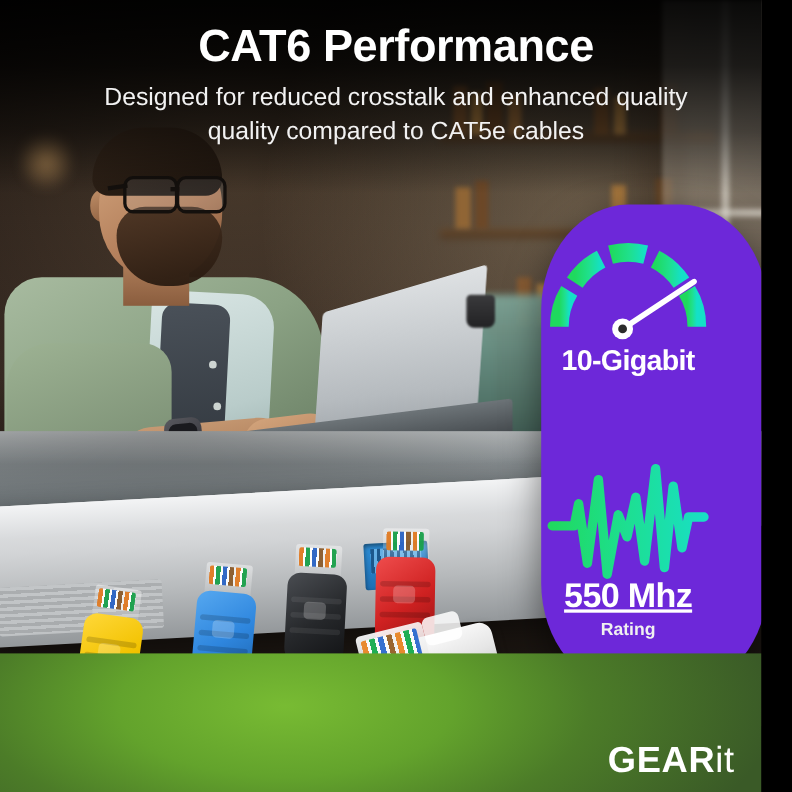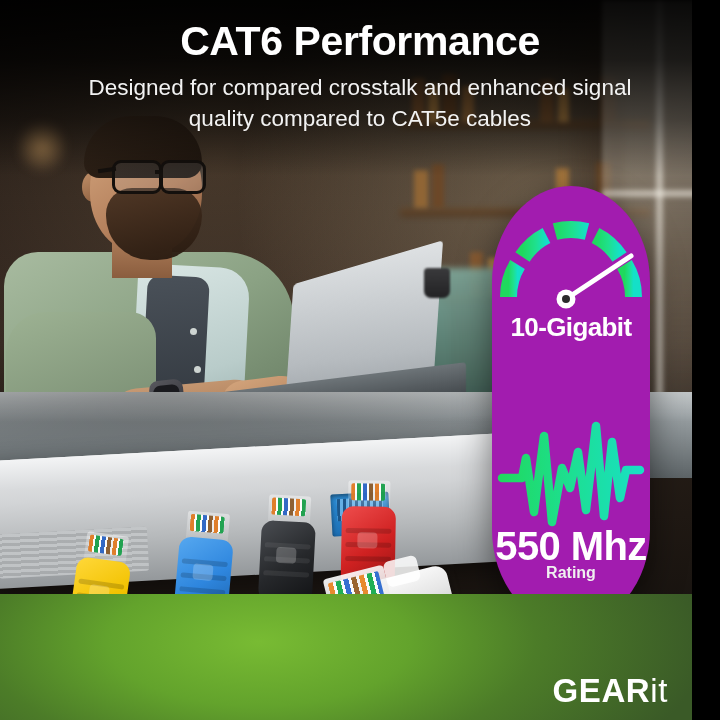--- a/index.html
+++ b/index.html
@@ -123,27 +123,27 @@
 
   
   .topFade{position:absolute;left:0;top:0;width:720px;height:176px;
     background:linear-gradient(180deg,rgba(0,0,0,.93) 0%,rgba(0,0,0,.80) 34%,rgba(0,0,0,.48) 68%,rgba(0,0,0,0) 100%);}
   .headline{position:absolute;left:0;top:18px;width:720px;text-align:center;color:#fff;
     font-size:41px;font-weight:bold;letter-spacing:-.4px;}
   .subtext{position:absolute;left:60px;top:72px;width:600px;text-align:center;color:#f2f2f2;
     font-size:22.5px;line-height:31px;}
 
   
-  .panel{position:absolute;left:492px;top:186px;width:158px;height:440px;background:#a21caf;
-    border-radius:79px/96px;box-shadow:0 12px 34px rgba(0,0,0,.5);}
+  .panel{position:absolute;left:492px;top:186px;width:158px;height:440px;background:#6d28d9;
+    border-radius:79px/96px;box-shadow:0 12px 34px rgba(0,0,0,.5);padding-left:48px;}
   .bTitle{position:absolute;left:0;width:158px;text-align:center;color:#fff;font-weight:bold;}
   .bSub{position:absolute;left:0;width:158px;text-align:center;color:#f0f0f0;font-weight:bold;}
   .t1{top:126px;font-size:26px;letter-spacing:-.6px;}
   .s1{top:158px;font-size:13px;}
-  .t2{top:338px;font-size:40px;letter-spacing:-.6px;}
+  .t2{top:338px;font-size:31px;letter-spacing:-.6px;text-decoration:underline;}
   .s2{top:378px;font-size:16px;}
 
   
   .footer{position:absolute;left:0;top:594px;width:720px;height:126px;
     background:radial-gradient(ellipse 62% 150% at 36% 38%, #78bb33 0%, #63a32c 34%, #4c7c28 62%, #3a5a27 100%);}
   .logo{position:absolute;right:24px;top:672px;color:#fff;font-size:33px;letter-spacing:.6px;}
   .logo .up{font-weight:bold;}
 </style>
 </head>
 <body>
@@ -286,21 +286,21 @@
       <div class="rjBody"></div>
       <div class="rjPlug">
           <div class="rjW"></div>
         </div>
       <div class="rjTab"></div>
     </div>
   </div>
 
   <div class="topFade"></div>
   <div class="headline">CAT6 Performance</div>
-  <div class="subtext">Designed for compared crosstalk and enhanced signal quality compared to CAT5e cables</div>
+  <div class="subtext">Designed for reduced crosstalk and enhanced quality quality compared to CAT5e cables</div>
 
   <div class="panel">
 
     <svg width="158" height="120" viewBox="0 0 158 120" style="position:absolute;left:0;top:16px;">
       <defs>
         <linearGradient id="gaugeGrad" x1="0" y1="0" x2="1" y2="0">
           <stop offset="0%" stop-color="#1fd95e"></stop>
           <stop offset="55%" stop-color="#1fe08e"></stop>
           <stop offset="100%" stop-color="#14e0c8"></stop>
         </linearGradient>

